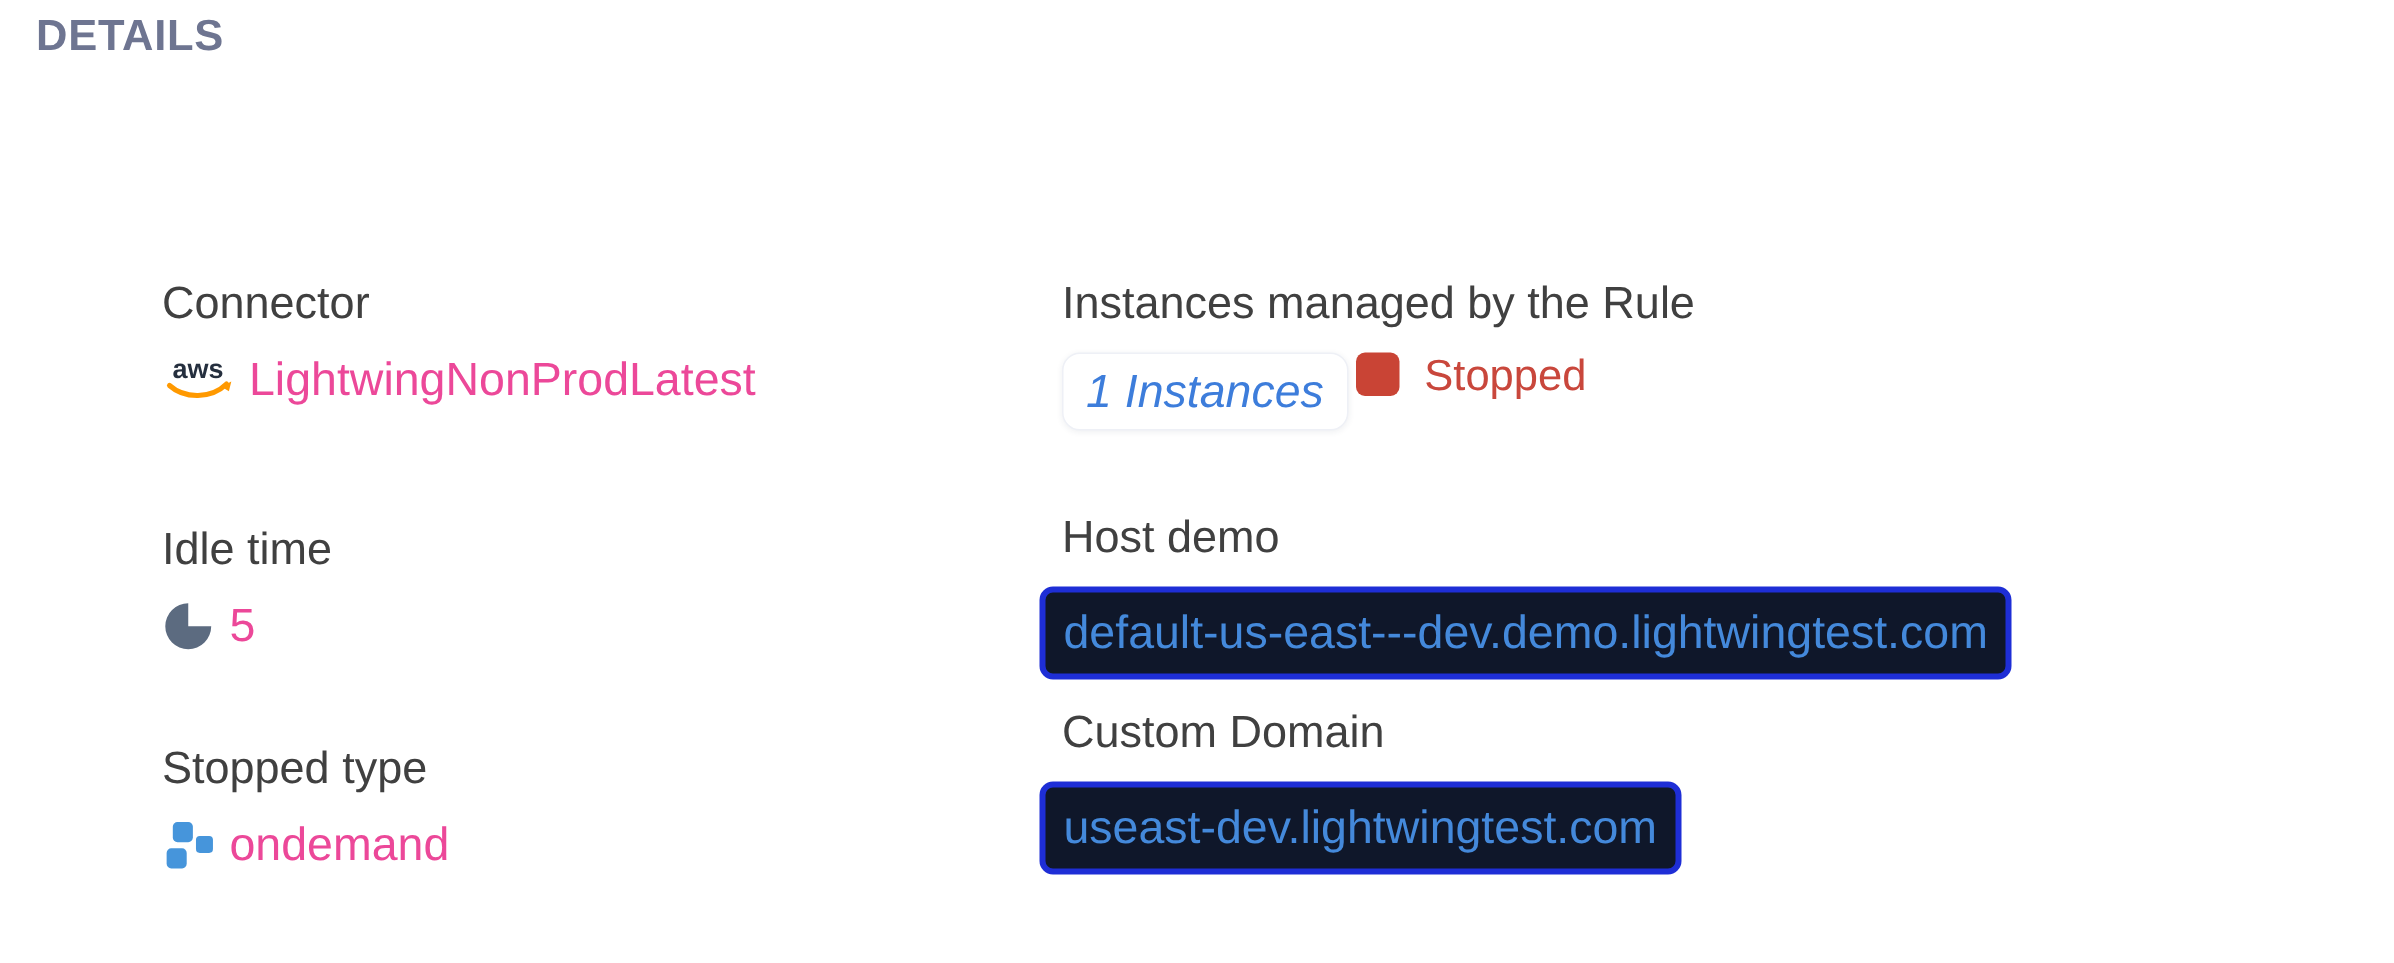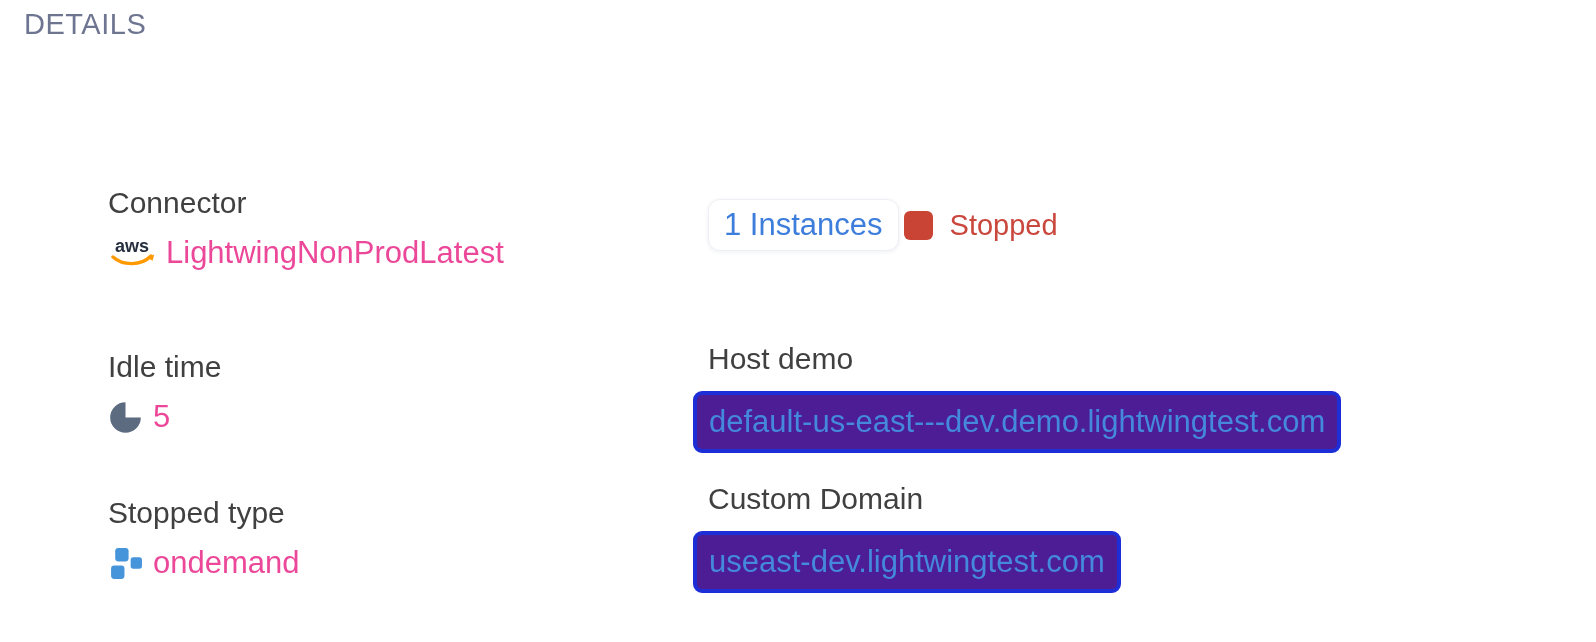--- a/index.html
+++ b/index.html
@@ -3,68 +3,69 @@
 <meta charset="utf-8">
 <style>
   * { margin: 0; padding: 0; box-sizing: border-box; }
   html, body { background: #ffffff; }
   body {
     font-family: "Liberation Sans", "DejaVu Sans", sans-serif;
     width: 1596px; height: 642px; position: relative; overflow: hidden;
   }
   .page-title {
     position: absolute; left: 24px; top: 8px;
-    font-size: 29px; font-weight: 400; letter-spacing: 0.5px;
+    font-size: 29px; font-weight: 700; letter-spacing: 0.5px;
     color: #6e7591;
   }
   .field { position: absolute; }
   .field .label {
     font-size: 30px; color: #404040; line-height: 36px; font-weight: 400;
   }
   .field .content {
-    margin-top: 14px; display: flex; align-items: center;
+    margin-top: 14px; display: flex; 
   }
   .value-text {
     font-size: 31px; color: #ec4899;
   }
   .icon { display: inline-flex; align-items: center; justify-content: center; flex: 0 0 auto; }
   .icon.aws { margin-right: 10px; }
   .icon.pie { margin-right: 10px; }
   .icon.squares { margin-right: 10px; }
 
   
   #f-connector   { left: 108px; top: 185px; }
   #f-instances   { left: 708px; top: 185px; }
   #f-idle        { left: 108px; top: 349px; }
   #f-host        { left: 708px; top: 341px; }
   #f-compute     { left: 108px; top: 495px; }
-  #f-custom      { left: 708px; top: 481px; }
+  #f-custom      { left: 708px; top: 471px; }
 
   
   .chip {
     background: #ffffff;
     border: 1px solid #eef0f6;
     border-radius: 12px;
     box-shadow: 0 1px 4px rgba(40,50,80,0.08);
     padding: 7px 15px;
     font-size: 31px; color: #3d7ddb;
     cursor: pointer;
+    font-style: italic;
   }
   .status-square {
     width: 29px; height: 29px; border-radius: 6px;
     background: #c94435; margin-left: 5px;
   }
   .status-text {
     margin-left: 17px; font-size: 29px; color: #c9473c;
   }
 
   
   .link-box {
     margin-left: -15px;
-    background: #4c1d95;
+    background: #0f172a;
     border: 4px solid #1e2ed6;
     border-radius: 9px;
     padding: 9px 12px;
     width: fit-content;
     cursor: pointer;
   }
   .link-box .link-text {
     font-size: 31px; color: #4489db; white-space: nowrap;
   }
 </style>
@@ -81,20 +82,21 @@
         <text x="24" y="17" text-anchor="middle" font-family="Liberation Sans, sans-serif" font-size="18" font-weight="bold" fill="#252f3e">aws</text>
         <path d="M5 22 C 15 31, 33 31, 43 21" stroke="#ff9900" stroke-width="3.4" fill="none" stroke-linecap="round"></path>
         <path d="M43 21 l3.2 -1.6 -1.6 6.4 -4.4 -2.6 z" fill="#ff9900"></path>
       </svg>
     </span>
     <span class="value-text">LightwingNonProdLatest</span>
   </div>
 </div>
 
 <div class="field" id="f-instances">
+  <div class="label">Instances managed by the Rule</div>
   <div class="content">
     <span class="chip">1 Instances</span>
     <span class="status-square"></span>
     <span class="status-text">Stopped</span>
   </div>
 </div>
 
 <div class="field" id="f-idle">
   <div class="label">Idle time</div>
   <div class="content">

